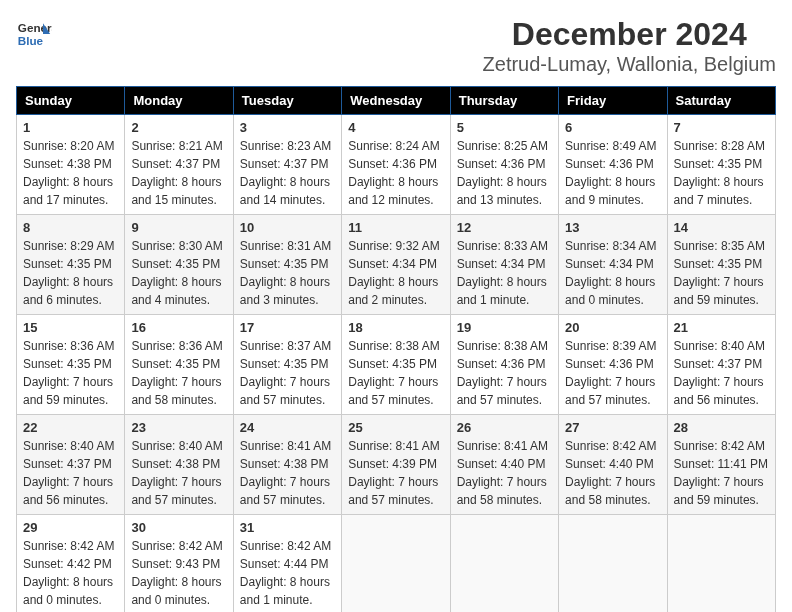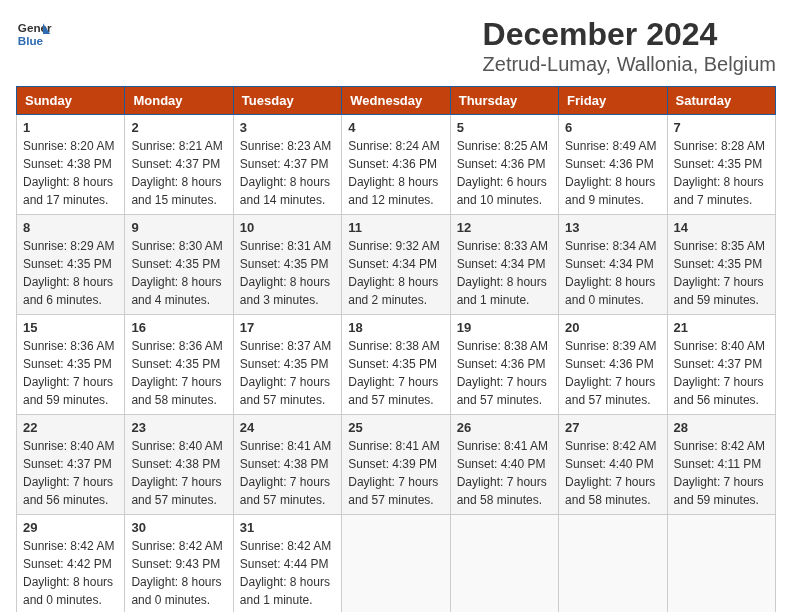--- a/index.html
+++ b/index.html
@@ -19,38 +19,38 @@
     .logo {
       display: flex;
       align-items: center;
       gap: 4px;
     }
     .logo-icon {
       width: 36px;
       height: 36px;
     }
     .title-area {
-      text-align: left;
+      text-align: center;
     }
     .month-title {
       font-size: 32px;
       font-weight: bold;
       color: #333;
     }
     .subtitle {
       font-size: 20px;
       color: #555;
     }
     .calendar {
       width: 100%;
       border-collapse: collapse;
       border: 1px solid #ccc;
     }
     .calendar th {
-      background-color: #c2410c;
+      background-color: #000000;
       color: #fff;
       text-align: left;
       padding: 6px 8px;
       font-size: 13px;
       border: 1px solid #1e5a9a;
     }
     .calendar td {
       vertical-align: top;
       border: 1px solid #ccc;
       padding: 5px 6px;
@@ -140,21 +140,21 @@
           <span>Sunrise: 8:24 AM</span><br>
           <span>Sunset: 4:36 PM</span><br>
           <span>Daylight: 8 hours and 12 minutes.</span>
         </div>
       </td>
         <td>
         <span class="day-number">5</span>
         <div class="day-info">
           <span>Sunrise: 8:25 AM</span><br>
           <span>Sunset: 4:36 PM</span><br>
-          <span>Daylight: 6 hours and 10 minutes.</span>
+          <span>Daylight: 8 hours and 13 minutes.</span>
         </div>
       </td>
         <td>
         <span class="day-number">6</span>
         <div class="day-info">
           <span>Sunrise: 8:49 AM</span><br>
           <span>Sunset: 4:36 PM</span><br>
           <span>Daylight: 8 hours and 9 minutes.</span>
         </div>
       </td>
@@ -329,21 +329,21 @@
         <div class="day-info">
           <span>Sunrise: 8:42 AM</span><br>
           <span>Sunset: 4:40 PM</span><br>
           <span>Daylight: 7 hours and 58 minutes.</span>
         </div>
       </td>
         <td>
         <span class="day-number">28</span>
         <div class="day-info">
           <span>Sunrise: 8:42 AM</span><br>
-          <span>Sunset: 4:11 PM</span><br>
+          <span>Sunset: 11:41 PM</span><br>
           <span>Daylight: 7 hours and 59 minutes.</span>
         </div>
       </td>
       </tr>
       <tr>
         <td>
         <span class="day-number">29</span>
         <div class="day-info">
           <span>Sunrise: 8:42 AM</span><br>
           <span>Sunset: 4:42 PM</span><br>

